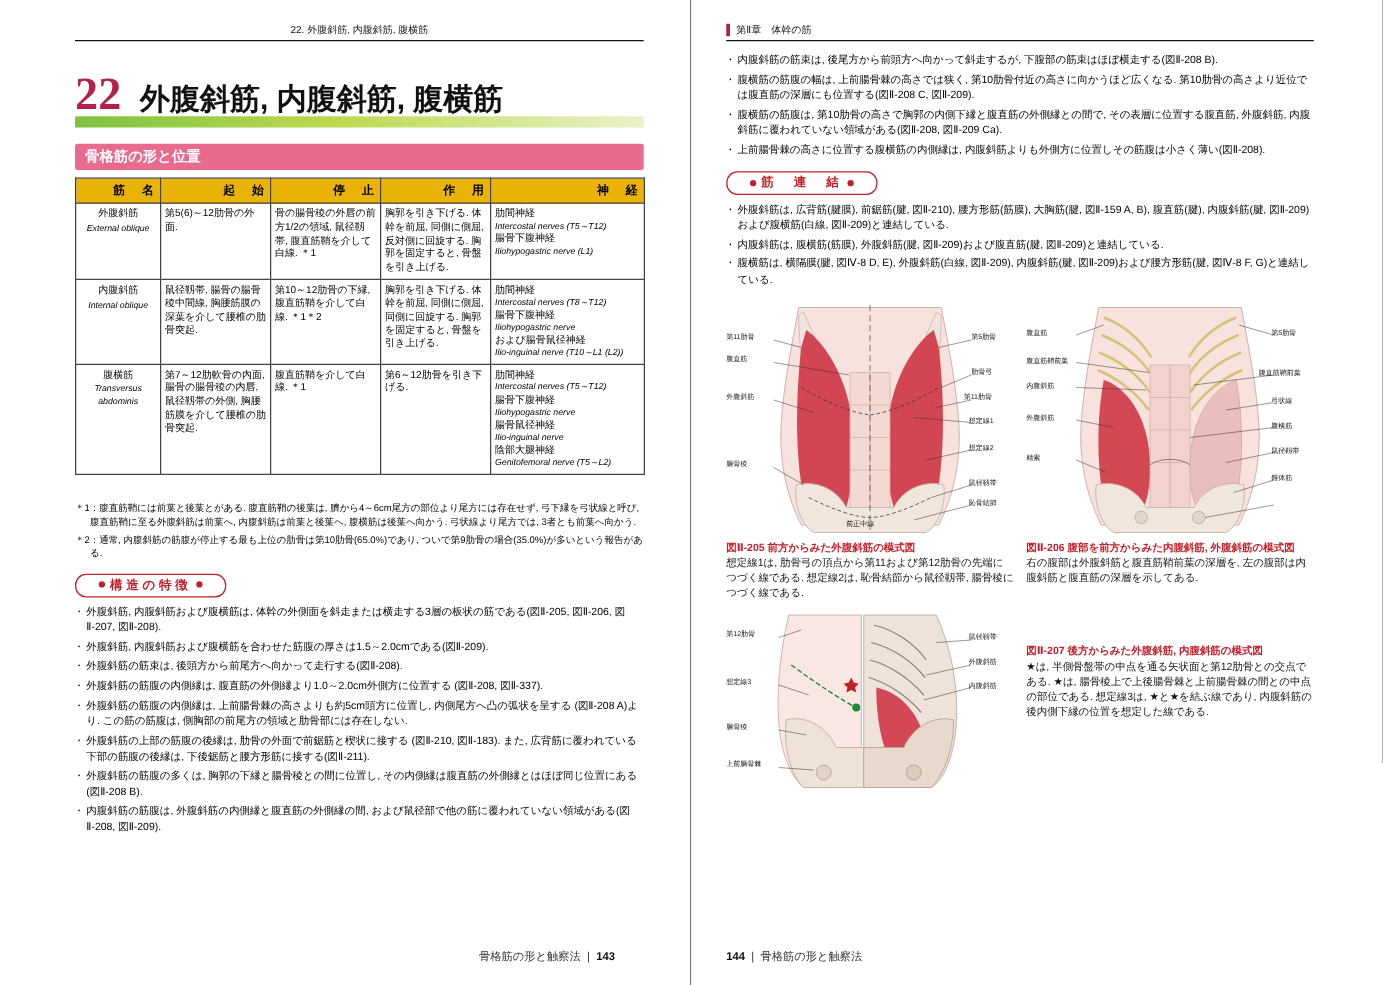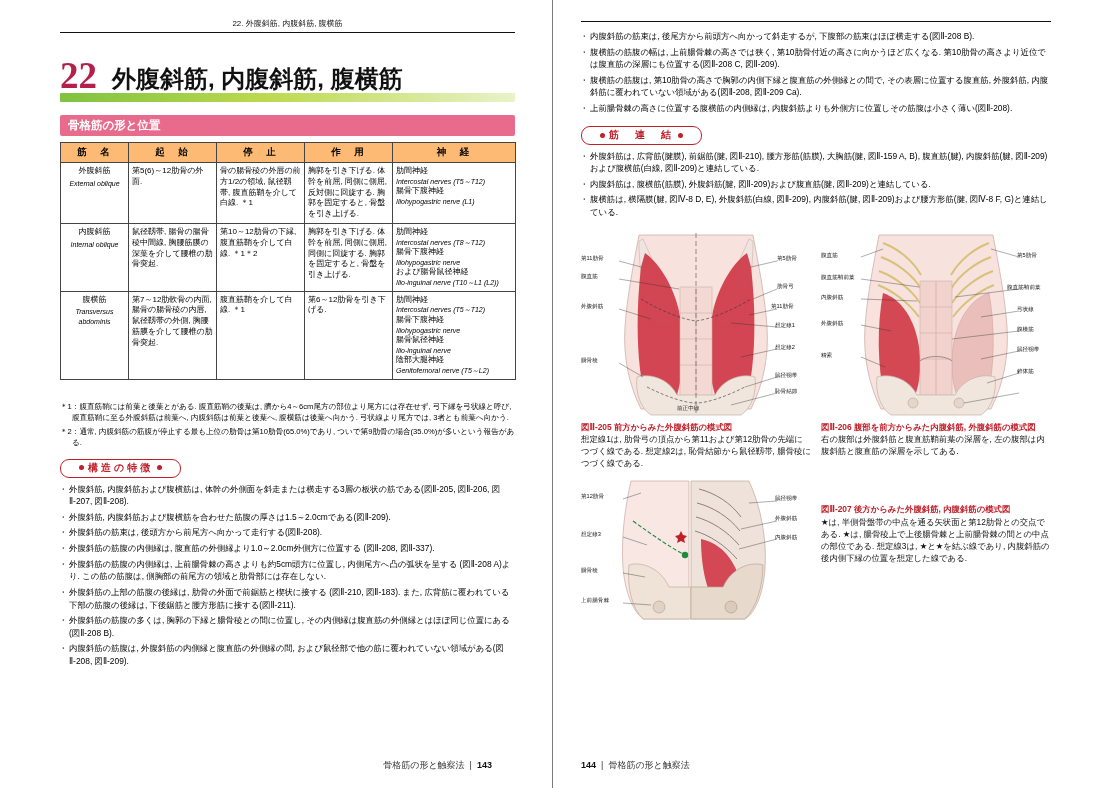--- a/index.html
+++ b/index.html
@@ -23,21 +23,21 @@
   .greenbar{position:absolute;left:0;top:38px;width:455px;height:9px;
      background:linear-gradient(90deg,#7fc241 0%, #bcd94e 45%, #e9f2c9 100%);border-radius:1px;}
 
   
   .pinkhead{margin-top:16px;background:#e86b8d;color:#fff;font-size:11.5px;font-weight:bold;
      padding:3px 8px;border-radius:2px;width:455px;box-sizing:border-box;}
 
   
   table.muscle{border-collapse:collapse;width:455px;margin-top:6px;table-layout:fixed;}
   table.muscle th, table.muscle td{border:1px solid #444;vertical-align:top;padding:3px 3px;}
-  table.muscle th{background:#fdba74;text-align:center;font-size:9.5px;font-weight:bold;letter-spacing:2px;}
+  table.muscle th{background:#eab308;text-align:right;font-size:9.5px;font-weight:bold;letter-spacing:2px;}
   table.muscle td{font-size:8px;line-height:1.35;}
   td.name{text-align:center;font-size:9px;}
   td.name .jp{font-weight:normal;}
   td.name .en{font-size:7px;font-style:italic;display:block;margin-top:2px;}
   .nerve-jp{display:block;}
   .nerve-en{display:block;font-size:7px;font-style:italic;}
 
   .notes{font-size:7.6px;line-height:1.45;margin-top:21px;}
   .notes p{margin:0 0 3px 0;text-indent:-12px;padding-left:12px;}
 
@@ -184,20 +184,24 @@
 
     <div class="footer footer-l">
       <span>骨格筋の形と触察法</span>
       <span>&nbsp;|&nbsp;</span>
       <span class="pg">143</span>
     </div>
   </div>
 
   <div class="page page-right">
     <div class="inner-r">
+      <div class="runhead">
+        <span class="bar"></span>
+        <span>第Ⅱ章　体幹の筋</span>
+      </div>
       <div class="rule"></div>
 
       <ul class="bul" style="margin-top:8px;">
         <li>内腹斜筋の筋束は, 後尾方から前頭方へ向かって斜走するが, 下腹部の筋束はほぼ横走する(図Ⅱ-208 B).</li>
         <li>腹横筋の筋腹の幅は, 上前腸骨棘の高さでは狭く, 第10肋骨付近の高さに向かうほど広くなる. 第10肋骨の高さより近位では腹直筋の深層にも位置する(図Ⅱ-208 C, 図Ⅱ-209).</li>
         <li>腹横筋の筋腹は, 第10肋骨の高さで胸郭の内側下縁と腹直筋の外側縁との間で, その表層に位置する腹直筋, 外腹斜筋, 内腹斜筋に覆われていない領域がある(図Ⅱ-208, 図Ⅱ-209 Ca).</li>
         <li>上前腸骨棘の高さに位置する腹横筋の内側縁は, 内腹斜筋よりも外側方に位置しその筋腹は小さく薄い(図Ⅱ-208).</li>
       </ul>
 
       <div class="redhead">

